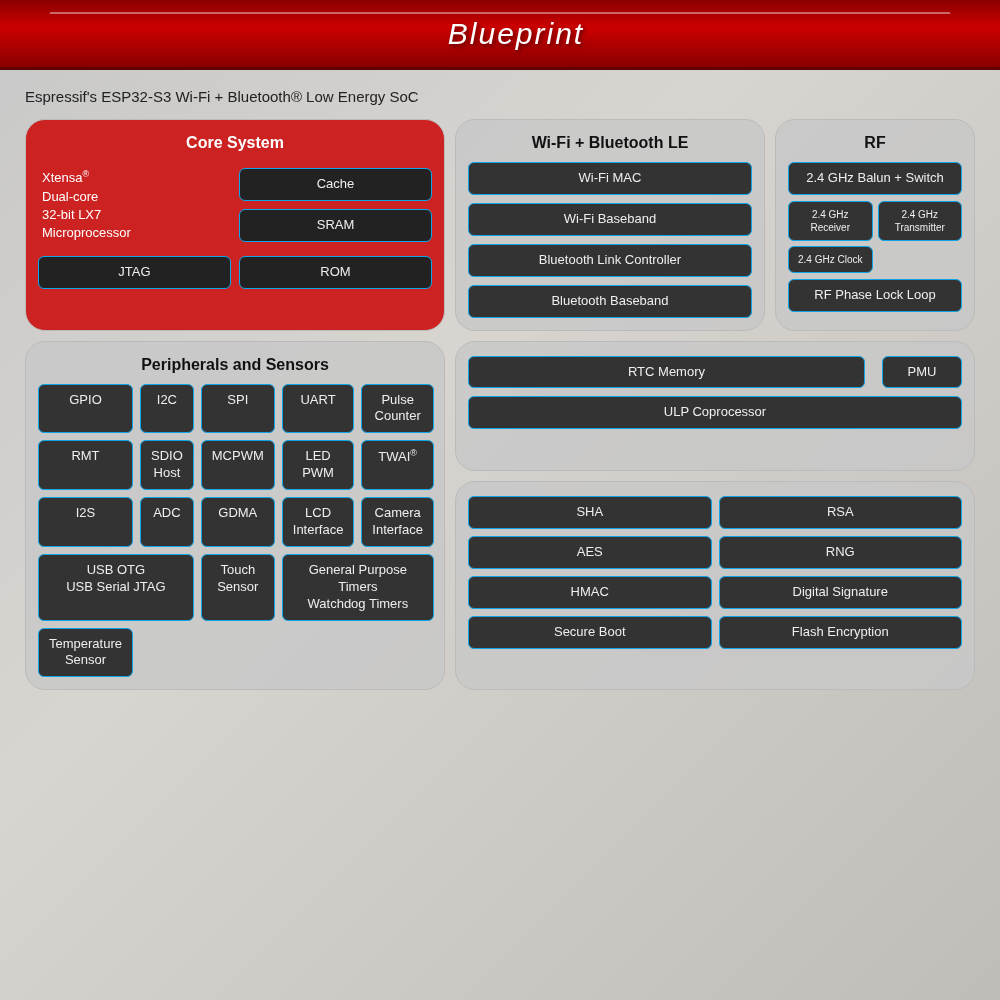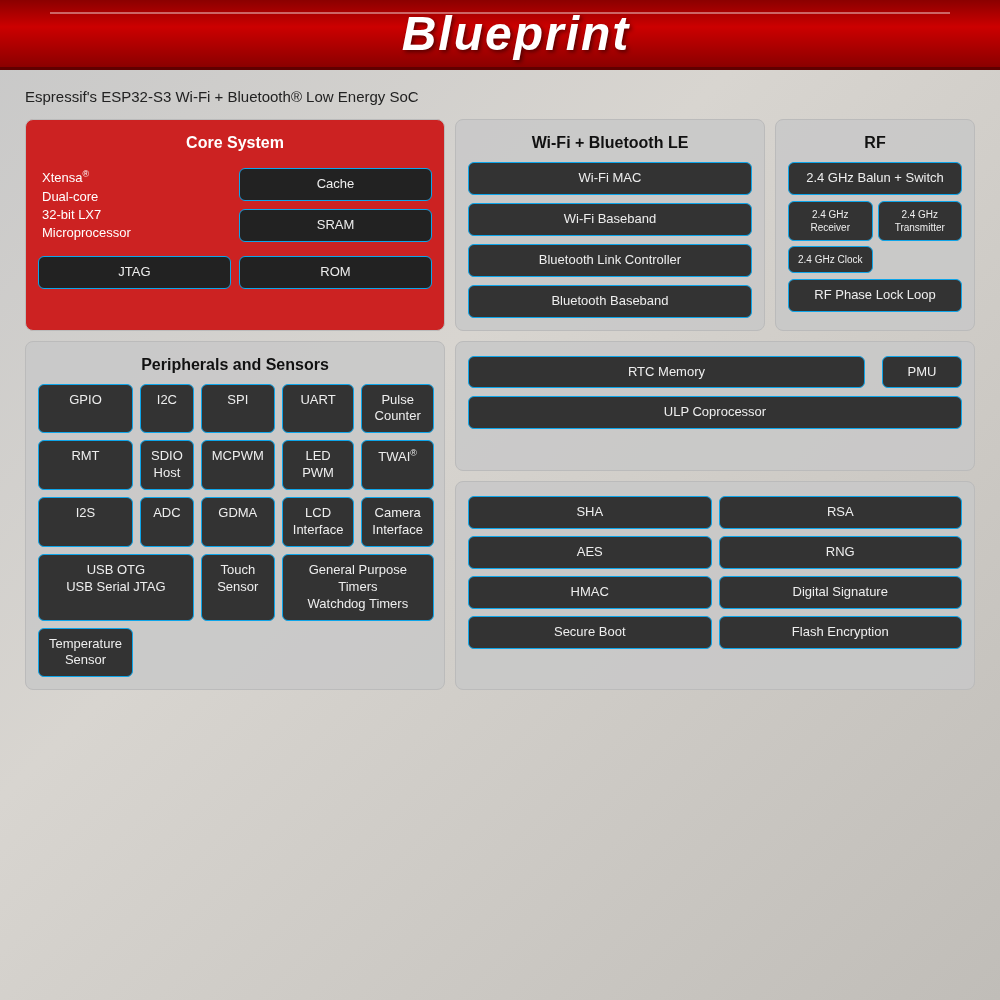--- a/index.html
+++ b/index.html
@@ -34,22 +34,22 @@
     .header-line {
       position: absolute;
       top: 12px;
       left: 50px;
       right: 50px;
       height: 2px;
       background: rgba(255,255,255,0.4);
     }
     .header-title {
       color: white;
-      font-size: 48px;
-      font-weight: 700;
+      font-size: 30px;
+      font-weight: 400;
       font-style: italic;
       letter-spacing: 2px;
       text-shadow: 2px 2px 4px rgba(0,0,0,0.5);
       margin-left: 32px;
     }
 
     
     .main-content {
       position: relative;
       z-index: 10;
@@ -67,21 +67,21 @@
     .diagram-grid {
       display: grid;
       grid-template-columns: 420px 1fr 200px;
       grid-template-rows: auto auto auto;
       gap: 10px;
     }
 
     
     .block {
       background: rgba(200,200,200,0.85);
-      border-radius: 8px;
+      border-radius: 20px;
       padding: 14px 12px 12px;
       border: 1px solid #bbb;
     }
 
     .block-title {
       font-size: 16px;
       font-weight: bold;
       color: #111;
       text-align: center;
       margin-bottom: 10px;

